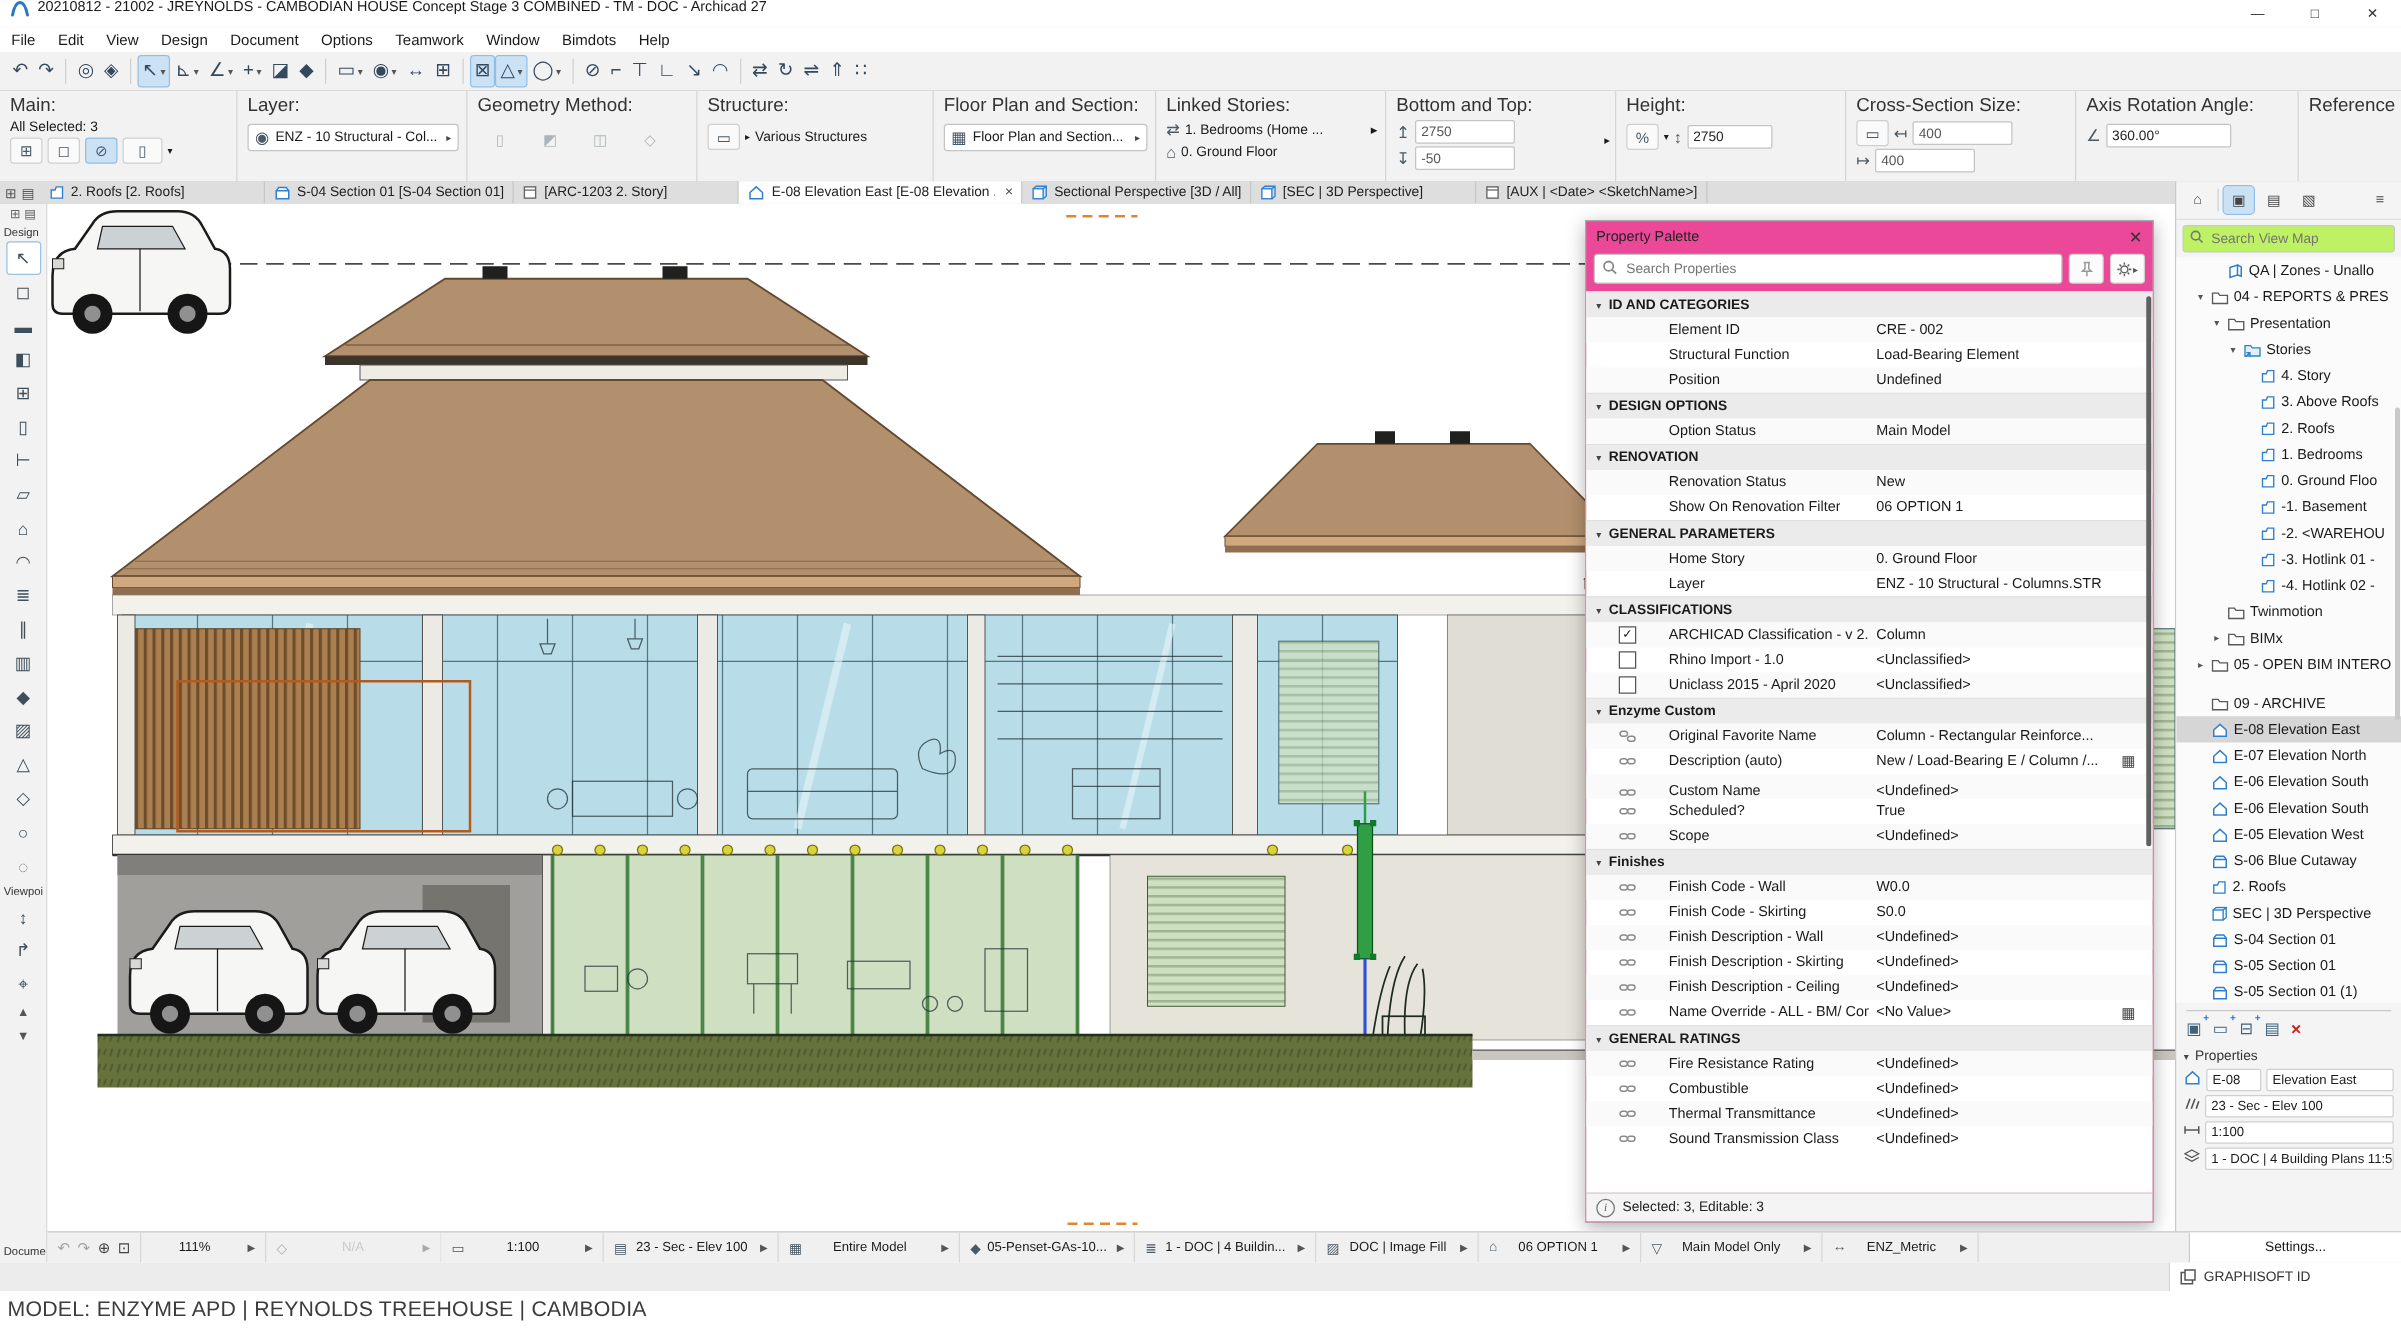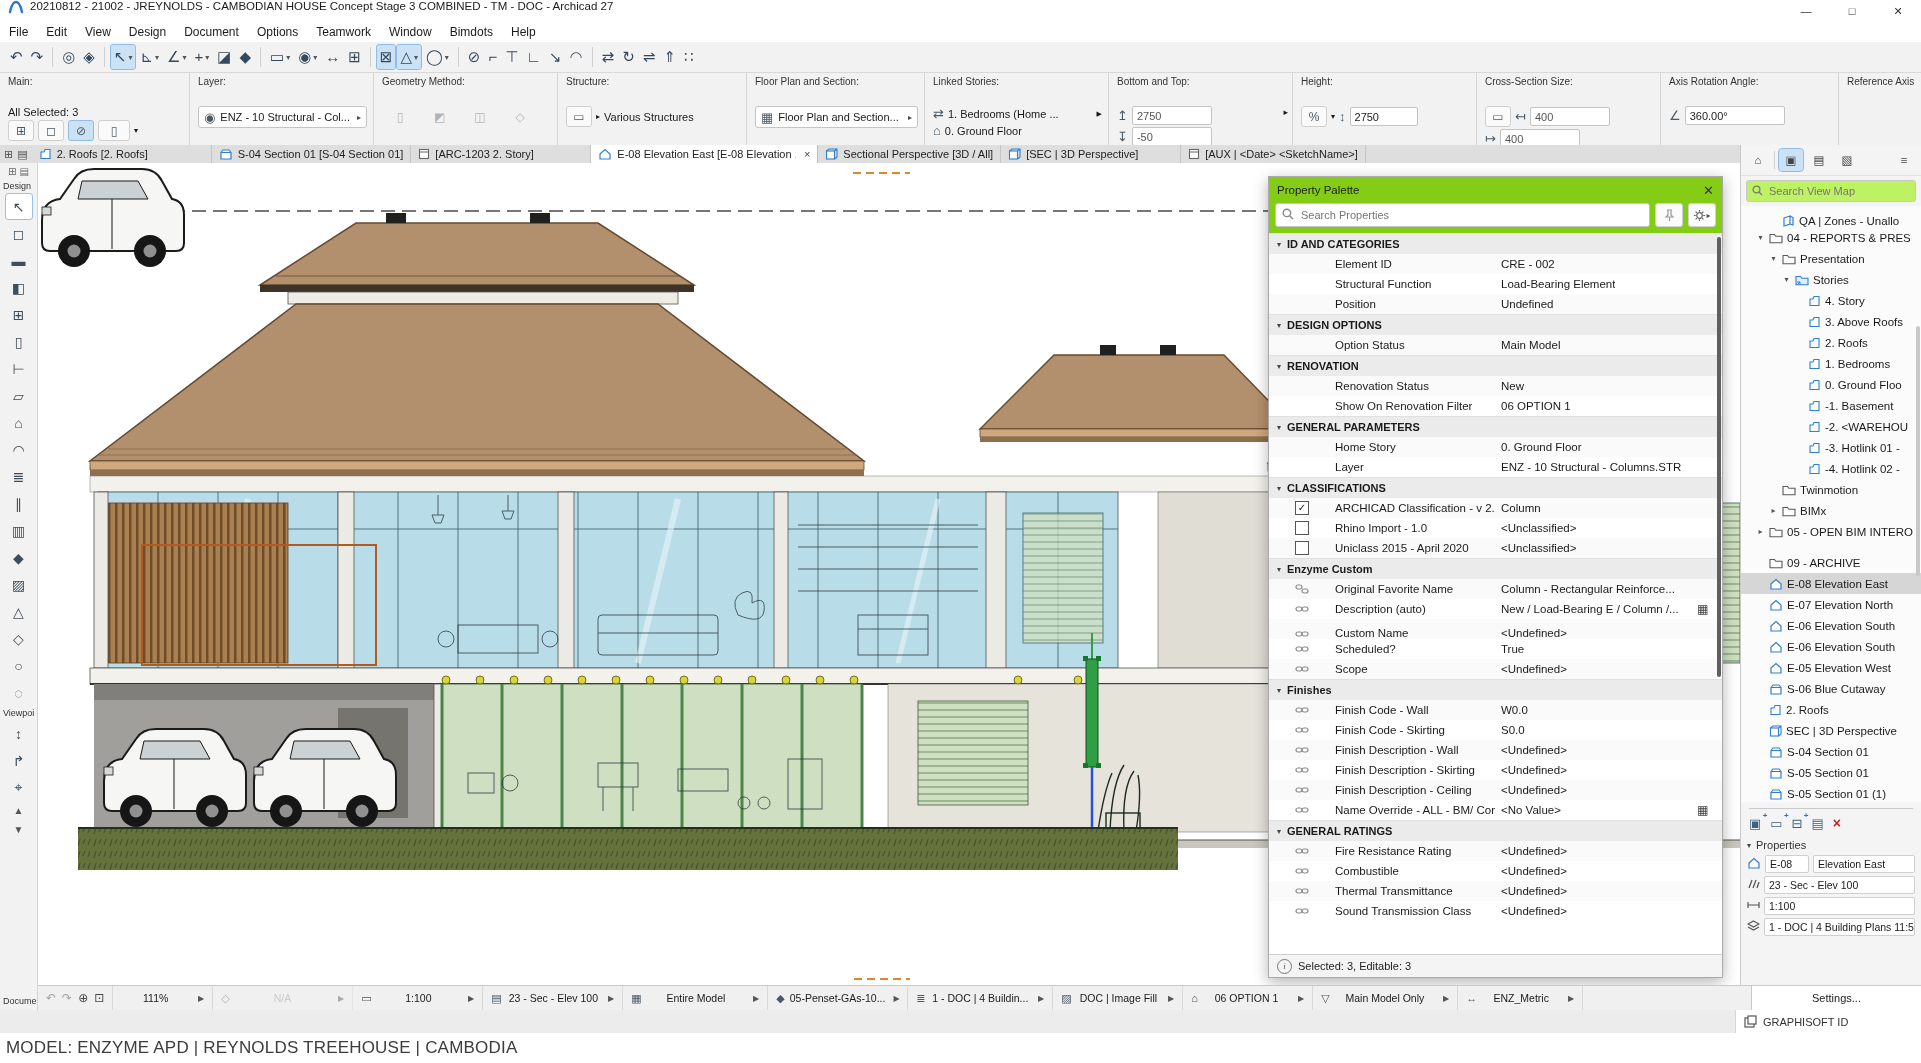--- a/index.html
+++ b/index.html
@@ -21,21 +21,21 @@
            border-bottom:1px solid #d9d9d9;display:flex;align-items:center;padding-left:6px;box-sizing:border-box;}
   .tbtn{display:flex;align-items:center;height:24px;padding:0 3px;margin:0 1px;border-radius:2px;color:#2a5d8f;}
   .tbtn .g{font-size:15px;line-height:24px;color:#34495e;}
   .tbtn.active{background:#cbe2f5;outline:1px solid #8fbde6;}
   .tbtn .caret{font-size:8px;color:#555;margin-left:2px;}
   .tsep{width:1px;height:20px;background:#cfcfcf;margin:0 5px;}
   
   #infobar{position:absolute;left:0;top:73px;width:1921px;height:72px;background:#f2f2f2;
            border-bottom:1px solid #c9c9c9;display:flex;font-size:10.5px;}
   .ib-sec{border-right:1px solid #d5d5d5;padding:3px 6px 2px 8px;box-sizing:border-box;position:relative;}
-  .ib-label{color:#333;font-size:10px;margin-bottom:19px;white-space:nowrap;overflow:hidden;}
+  .ib-label{color:#333;font-size:15px;margin-bottom:3px;white-space:nowrap;overflow:hidden;}
   .ib-row{display:flex;align-items:center;gap:4px;margin-top:2px;white-space:nowrap;}
   .ib-combo{display:flex;align-items:center;background:#fff;border:1px solid #c4c4c4;border-radius:3px;
             height:20px;padding:0 5px;gap:5px;font-size:11px;}
   .ib-combo .caret{font-size:8px;color:#444;margin-left:auto;}
   .ib-input{background:#fff;border:1px solid #c4c4c4;border-radius:2px;height:17px;font-size:11px;
             padding:0 4px;width:70px;color:#555;font-family:inherit;}
   .ib-mini{display:inline-flex;align-items:center;justify-content:center;width:24px;height:19px;
            border:1px solid #cfcfcf;border-radius:3px;background:#fafafa;font-size:12px;color:#4a5a66;}
   .ib-mini.blue{background:#cbe2f5;border-color:#8fbde6;}
   .ib-mini.dim{opacity:.4;border-color:transparent;background:transparent;}
@@ -83,21 +83,21 @@
   #sb-actions{display:flex;align-items:center;gap:9px;padding:6px 8px 4px;}
   .sb-act{position:relative;font-size:13px;color:#3e627e;}
   .sb-act .badge{position:absolute;right:-6px;top:-5px;font-size:8px;color:#1d6fd1;font-weight:bold;}
   .sb-act.danger{color:#cc2222;font-weight:bold;font-size:14px;}
   #sb-props-hdr{display:flex;align-items:center;gap:5px;font-size:11px;color:#333;padding:4px 6px 2px;}
   .sp-row{display:flex;align-items:center;gap:4px;padding:1px 6px;height:19px;}
   .sp-field{background:#fff;border:1px solid #cfcfcf;border-radius:2px;font-size:10.5px;height:16px;
             line-height:16px;padding:0 4px;white-space:nowrap;overflow:hidden;flex:1;}
   .sp-field.narrow{flex:0 0 34px;}
   
-  #palette{position:absolute;left:1268px;top:176px;width:455px;height:802px;background:#84cc16;
+  #palette{position:absolute;left:1268px;top:176px;width:455px;height:802px;background:#ec4899;
            border:1px solid #a9a9a9;box-shadow:0 4px 14px rgba(0,0,0,.3);box-sizing:border-box;
            display:flex;flex-direction:column;font-size:11.5px;}
   #pp-title{height:26px;display:flex;align-items:center;padding:0 8px;font-size:11.5px;color:#222;}
   #pp-title .x{margin-left:auto;font-size:13px;color:#333;}
   #pp-search{display:flex;align-items:center;gap:5px;margin:0 6px 6px;height:24px;}
   #pp-search .box{flex:1;display:flex;align-items:center;gap:5px;background:#fff;border:1px solid #c4c4c4;
                   border-radius:3px;height:22px;padding:0 6px;}
   #pp-search input{border:none;outline:none;flex:1;font-size:11px;font-family:inherit;background:transparent;color:#333;}
   .pp-tool{width:26px;height:22px;border:1px solid #d0d0d0;border-radius:3px;background:#fbfbfb;
            display:flex;align-items:center;justify-content:center;color:#888;}
@@ -694,21 +694,21 @@
       <span>
         <svg width="11" height="11" viewBox="0 0 11 11">
             <circle cx="4.5" cy="4.5" r="3.4" fill="none" stroke="#777" stroke-width="1.3"></circle>
             <line x1="7" y1="7" x2="10" y2="10" stroke="#777" stroke-width="1.3"></line>
           </svg>
       </span>
       <input placeholder="Search View Map" style="">
     </div>
     <div id="tree">
       <div id="tree-scroll"></div>
-    <div class="titem" style="padding-left: 28px; align-items: flex-end;">
+    <div class="titem" style="padding-left: 28px;">
           <span class="tw"></span>
           <span class="ticon">
             <svg width="13" height="12" viewBox="0 0 13 12">
               <path d="M2,3 L8,1 V9 L2,11 Z" fill="#fff" stroke="#2f7fd0" stroke-width="1.2"></path>
               <path d="M8,1 L11,2.5 V10 L8,9" fill="none" stroke="#2f7fd0" stroke-width="1.2"></path>
             </svg>
           </span>
           <span>QA | Zones - Unallo</span>
         </div>
         <div class="titem" style="padding-left: 15px;">

